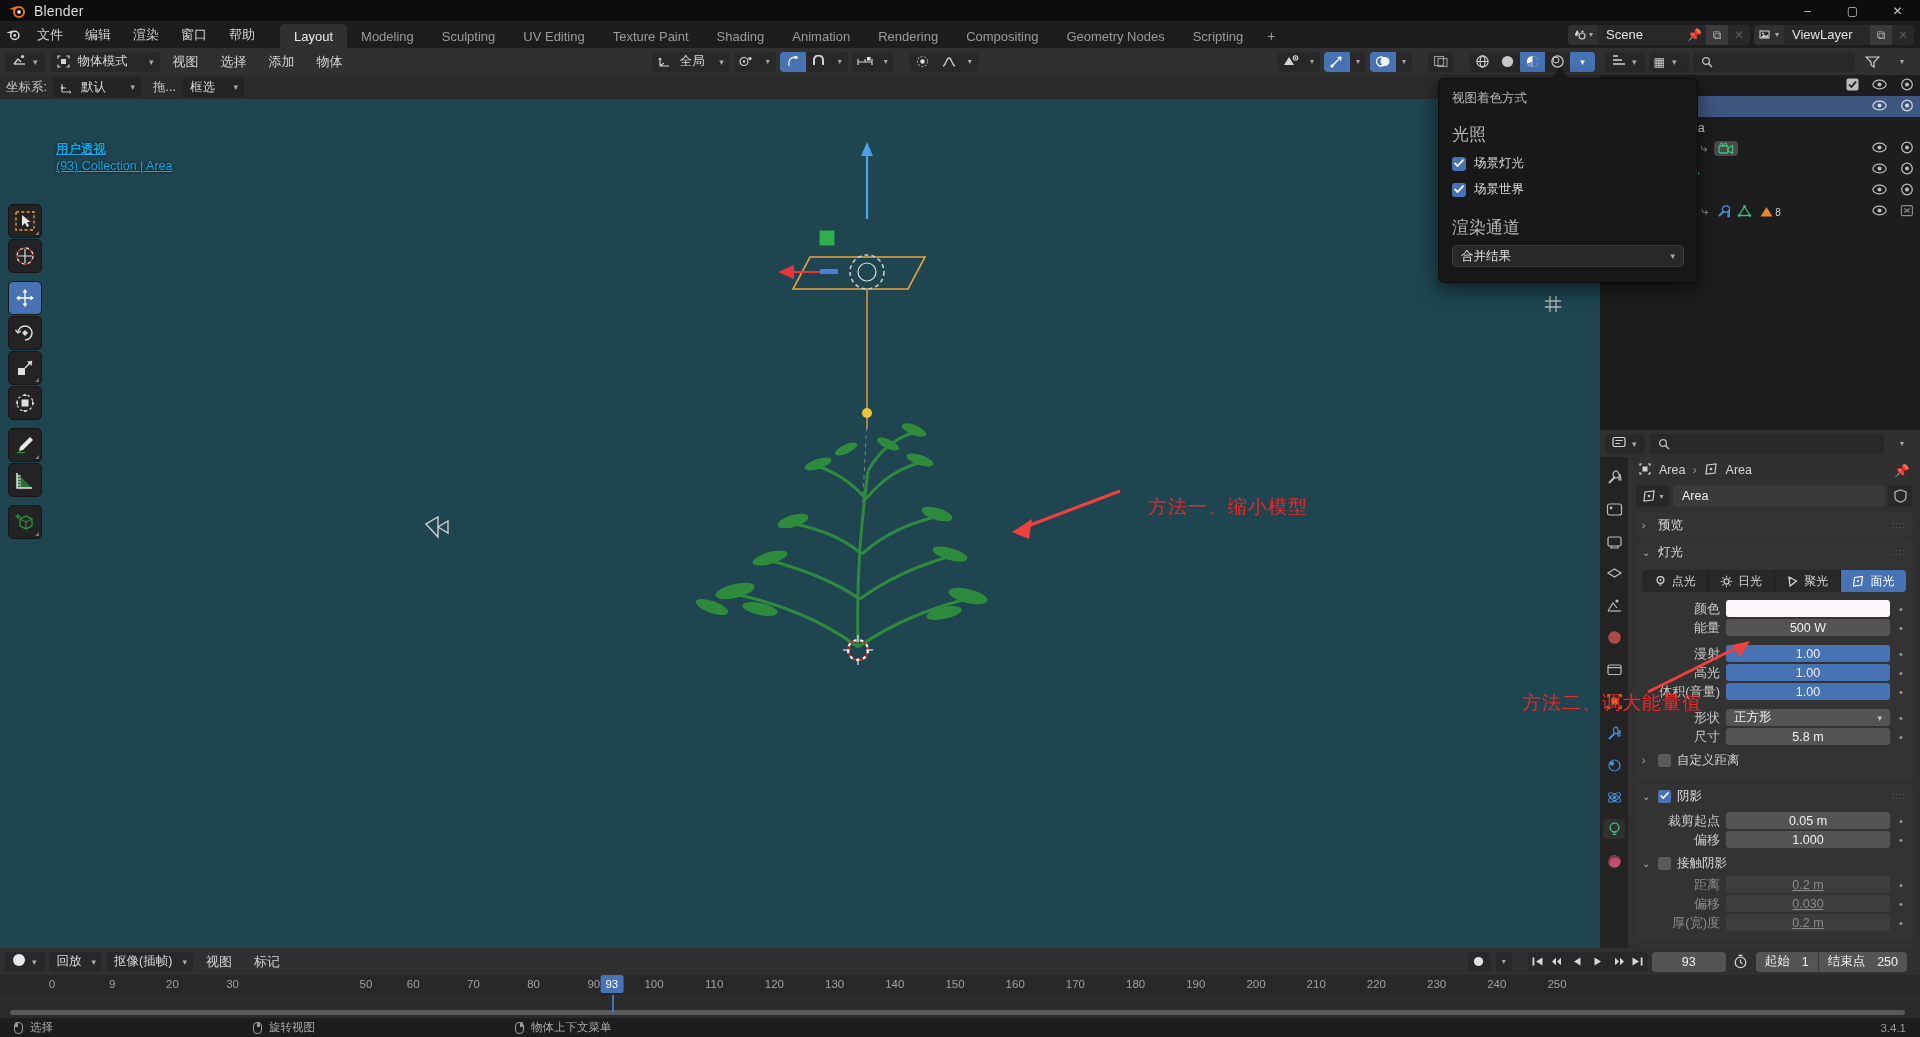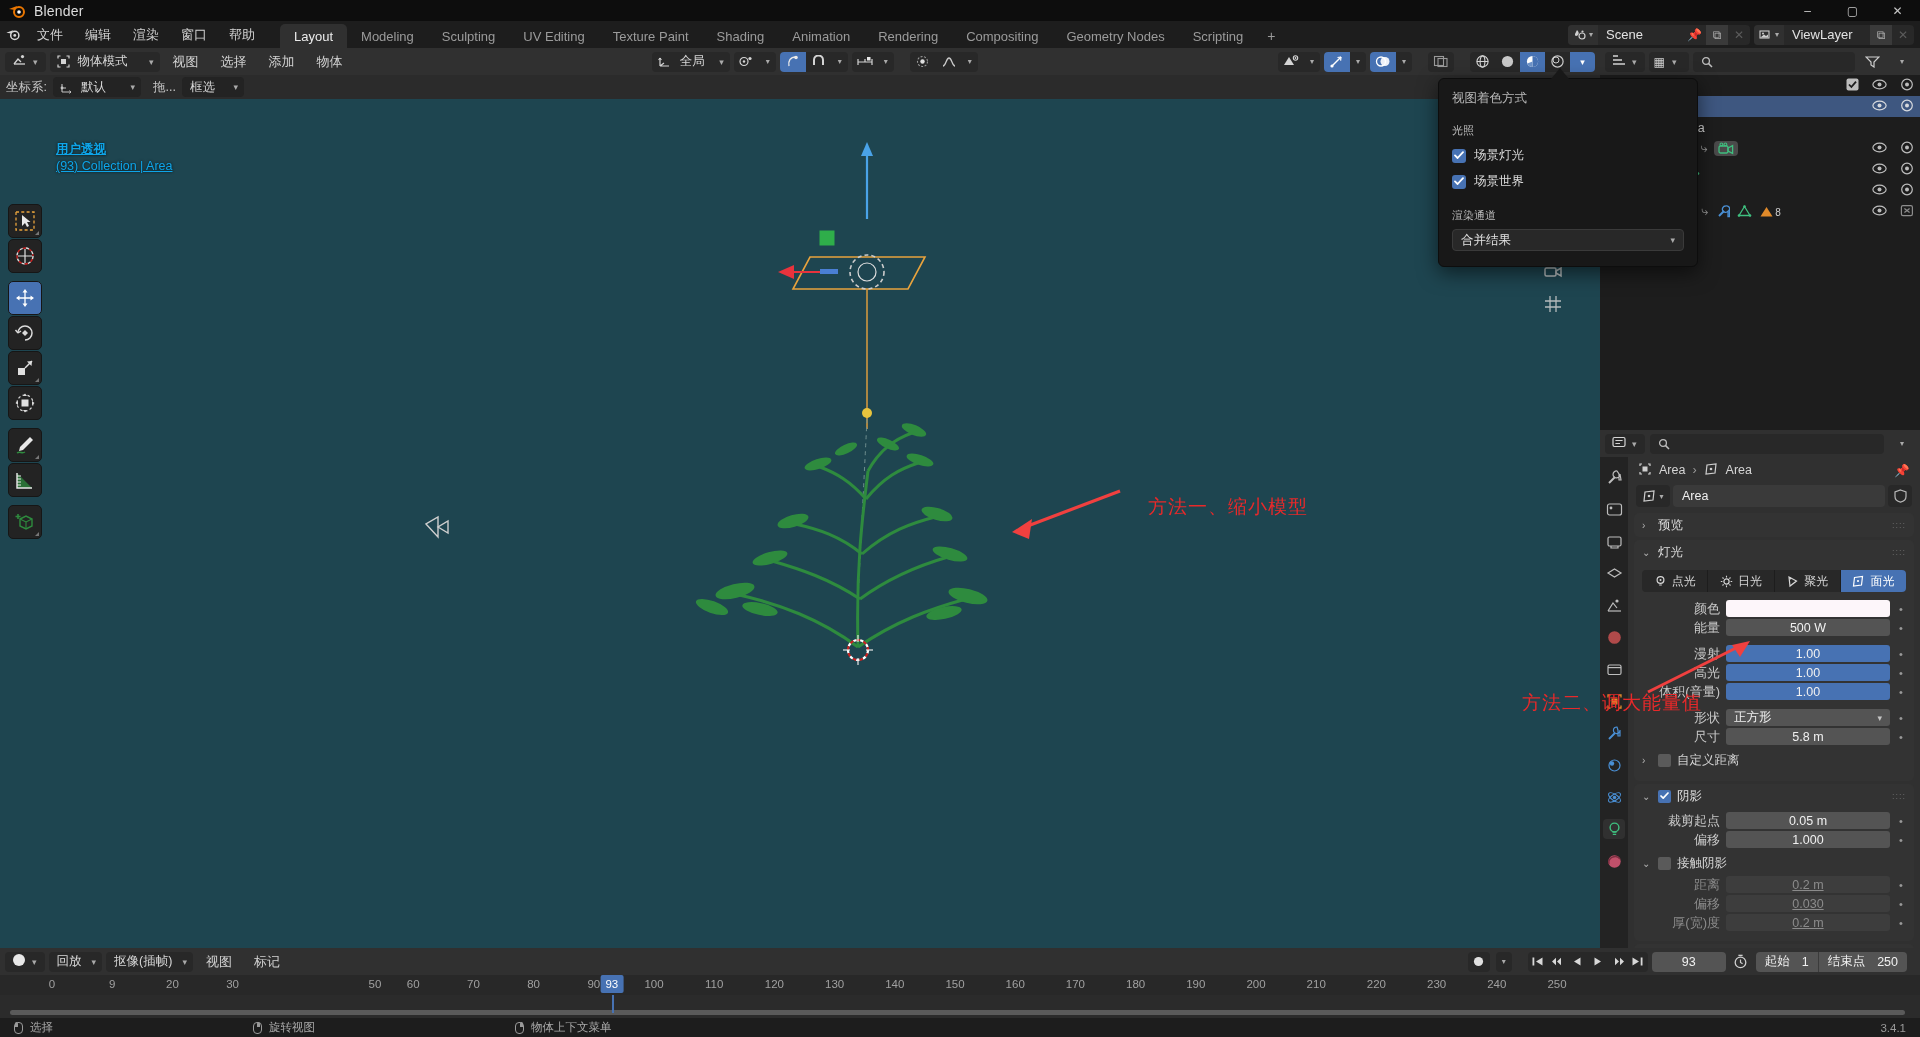--- a/index.html
+++ b/index.html
@@ -70,21 +70,21 @@
 
   
   .navgizmo{position:absolute;right:22px;top:14px;width:70px;height:70px;}
   .navbtns{position:absolute;right:34px;top:96px;display:flex;flex-direction:column;gap:6px;}
   .navbtn{width:26px;height:26px;display:flex;align-items:center;justify-content:center;color:#cfcfcf;opacity:.85;}
 
   
   .popover{position:absolute;left:1438px;top:78px;width:260px;background:#181818;border:1px solid #0d0d0d;border-radius:6px;padding:11px 13px 15px;box-shadow:0 6px 20px rgba(0,0,0,.55);z-index:60;}
   .pop-arrow{position:absolute;left:1551px;top:68px;width:0;height:0;border-left:9px solid transparent;border-right:9px solid transparent;border-bottom:11px solid #181818;z-index:61;}
   .pop-title{font-size:12.5px;color:#b9b9b9;margin-bottom:16px;}
-  .pop-sec{font-size:11px;color:#b9b9b9;margin-bottom:9px;}
+  .pop-sec{font-size:17px;color:#b9b9b9;margin-bottom:9px;}
   .pop-row{display:flex;align-items:center;gap:8px;margin-bottom:9px;}
   .cbx{width:14px;height:14px;border-radius:3px;background:#4772b3;display:flex;align-items:center;justify-content:center;}
   .cbx svg{display:block;}
   .pop-lab{font-size:12.5px;color:#dcdcdc;}
   .pop-sel{height:22px;background:#282828;border:1px solid #3a3a3a;border-radius:4px;display:flex;align-items:center;padding:0 8px;font-size:12.5px;color:#e2e2e2;margin-top:3px;}
   .pop-sel .chev{margin-left:auto;color:#aaa;font-size:9px;}
 
   
   .outliner{position:absolute;left:1600px;top:48px;width:320px;height:382px;background:#1d1d1d;}
   .out-header{height:27px;background:#303030;display:flex;align-items:center;padding:0 5px;gap:4px;}
@@ -1216,21 +1216,21 @@
         </div>
       </div>
     </div>
 
     <div class="tl-ruler" id="tl-ruler">
         <div class="tl-tick" style="left: 52px;">0</div>
         <div class="tl-tick" style="left: 112.2px;">9</div>
         <div class="tl-tick" style="left: 172.4px;">20</div>
         <div class="tl-tick" style="left: 232.6px;">30</div>
         <div class="tl-tick" style="left: 301px; margin-top: 16px;">40</div>
-        <div class="tl-tick" style="left: 371px; padding-left: 8px;">50</div>
+        <div class="tl-tick" style="left: 362px; padding-left: 8px;">50</div>
         <div class="tl-tick" style="left: 413.2px;">60</div>
         <div class="tl-tick" style="left: 473.4px;">70</div>
         <div class="tl-tick" style="left: 533.6px;">80</div>
         <div class="tl-tick" style="left: 593.8px;">90</div>
         <div class="tl-tick" style="left: 654px;">100</div>
         <div class="tl-tick" style="left: 714.2px;">110</div>
         <div class="tl-tick" style="left: 774.4px;">120</div>
         <div class="tl-tick" style="left: 834.6px;">130</div>
         <div class="tl-tick" style="left: 894.8px;">140</div>
         <div class="tl-tick" style="left: 955px;">150</div>

